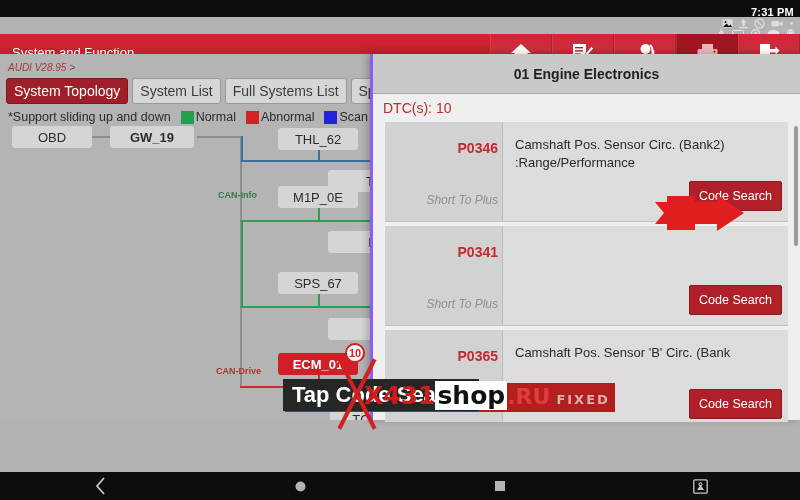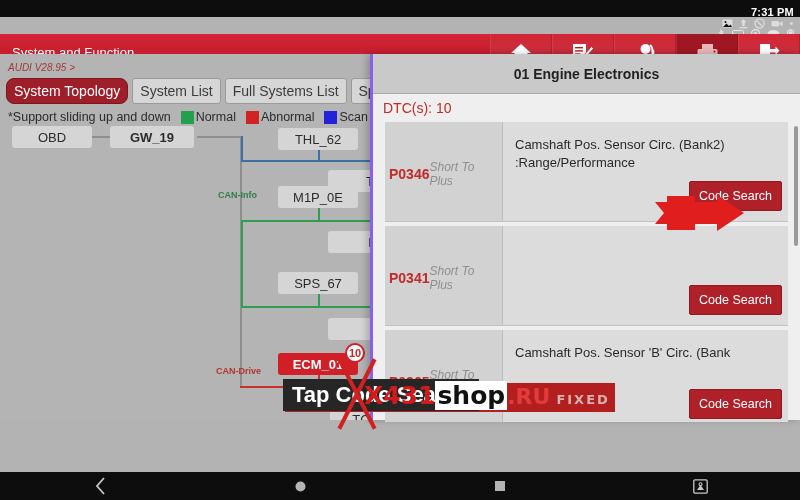--- a/index.html
+++ b/index.html
@@ -45,21 +45,21 @@
     background: #b4b4b4; overflow: hidden;
   }
   .ver-line { padding: 3px 8px 1px 8px; }
   .ver-text { font-size: 10px; color: #9e3a3a; font-style: italic; }
   .tabs { display: flex; gap: 4px; padding: 2px 6px 0 6px; }
   .tab {
     background: #d6d6d6; border: 1px solid #9a9a9a; border-radius: 3px;
     font-size: 14px; color: #3c3c3c; padding: 4px 7px; white-space: nowrap;
     cursor: pointer;
   }
-  .tab.sel { background: #9e1f29; color: #fff; border-color: #7c151d; border-radius: 8px; }
+  .tab.sel { background: #9e1f29; color: #fff; border-color: #7c151d; }
   .legend {
     display: flex; align-items: center; gap: 4px; padding: 6px 8px 4px 8px;
     font-size: 12.5px; color: #2b2b2b; white-space: nowrap;
   }
   .legend .note { margin-right: 6px; }
   .sw { width: 13px; height: 13px; display: inline-block; }
   .lg-item { display: flex; align-items: center; gap: 2px; margin-right: 6px; }
 
   
   .topology { position: relative; width: 800px; height: 300px; }
@@ -96,21 +96,21 @@
     font-size: 14px; font-weight: bold; color: #222;
   }
   .dtc-count { font-size: 14px; color: #c02a2a; padding: 6px 8px 6px 10px; }
   .dtc-list { position: relative; height: 300px; overflow: hidden; padding: 0 12px; }
   .dtc-row {
     display: flex; background: #dcdcdc; border-bottom: 1px solid #c3c3c3;
     height: 100px; margin-bottom: 4px;
   }
   .dtc-code-cell {
     width: 118px; flex: none; background: #d2d2d2; border-right: 1px solid #bdbdbd;
-    display: flex; align-items: center; justify-content: space-between;
+    display: flex; flex-direction: column; align-items: flex-end; justify-content: space-between;
     padding: 18px 4px 14px 4px;
   }
   .dtc-code { font-size: 14px; font-weight: bold; color: #c42a2a; }
   .dtc-status { font-size: 12px; color: #8e8e8e; font-style: italic; }
   .dtc-body { flex: 1; position: relative; padding: 14px 10px 8px 12px; }
   .dtc-desc { font-size: 13px; color: #2a2a2a; line-height: 1.35; }
   .code-search-btn {
     position: absolute; right: 6px; bottom: 10px;
     background: #b02028; color: #fff; font-size: 12.5px;
     padding: 7px 9px; border: 1px solid #8d1a20; border-radius: 2px;

